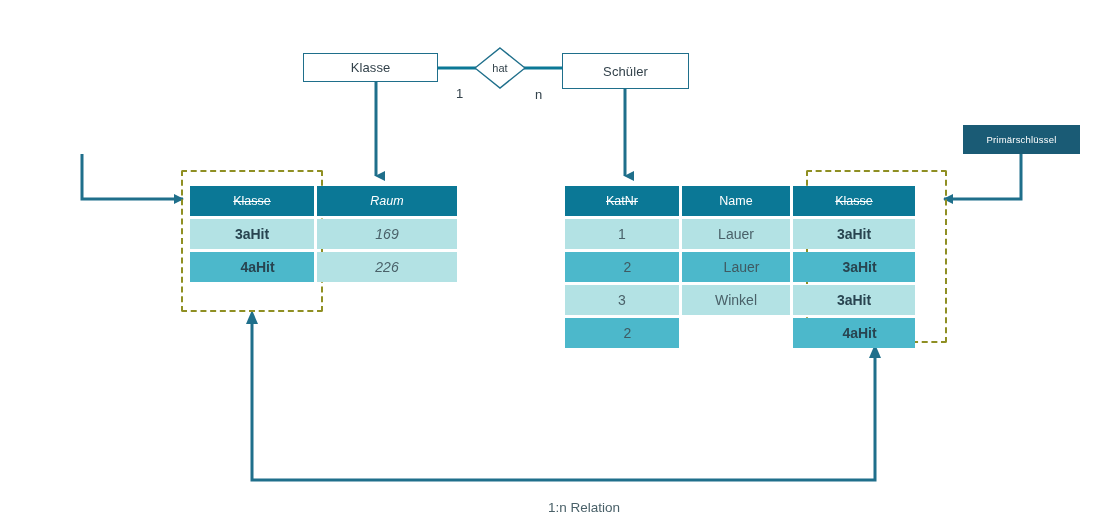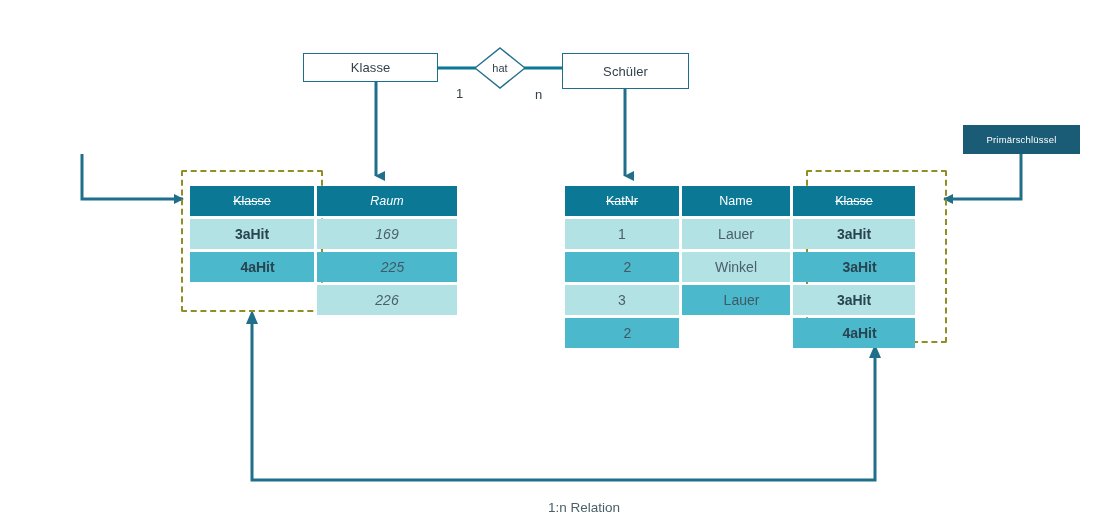--- a/index.html
+++ b/index.html
@@ -206,42 +206,41 @@
         <span class="keyname">Klasse</span>
       </div>
       <div class="cell light bold">3aHit</div>
       <div class="cell mid bold">4aHit</div>
     </div>
     <div class="col c1">
       <div class="cell head">
         <span>Raum</span>
       </div>
       <div class="cell light">169</div>
-      <div class="cell mid">225</div>
       <div class="cell light">226</div>
     </div>
   </div>
 
   <div class="rel-table" id="table-schueler">
     <div class="col c0">
       <div class="cell head">
         <span class="keyname">KatNr</span>
       </div>
       <div class="cell light">1</div>
       <div class="cell mid">2</div>
       <div class="cell light">3</div>
       <div class="cell mid">2</div>
     </div>
     <div class="col c1">
       <div class="cell head">
         <span>Name</span>
       </div>
       <div class="cell light">Lauer</div>
+      <div class="cell mid">Lauer</div>
       <div class="cell light">Winkel</div>
-      <div class="cell mid">Lauer</div>
     </div>
     <div class="col c2">
       <div class="cell head">
         <span class="keyname">Klasse</span>
       </div>
       <div class="cell light bold">3aHit</div>
       <div class="cell mid bold">3aHit</div>
       <div class="cell light bold">3aHit</div>
       <div class="cell mid bold">4aHit</div>
     </div>

